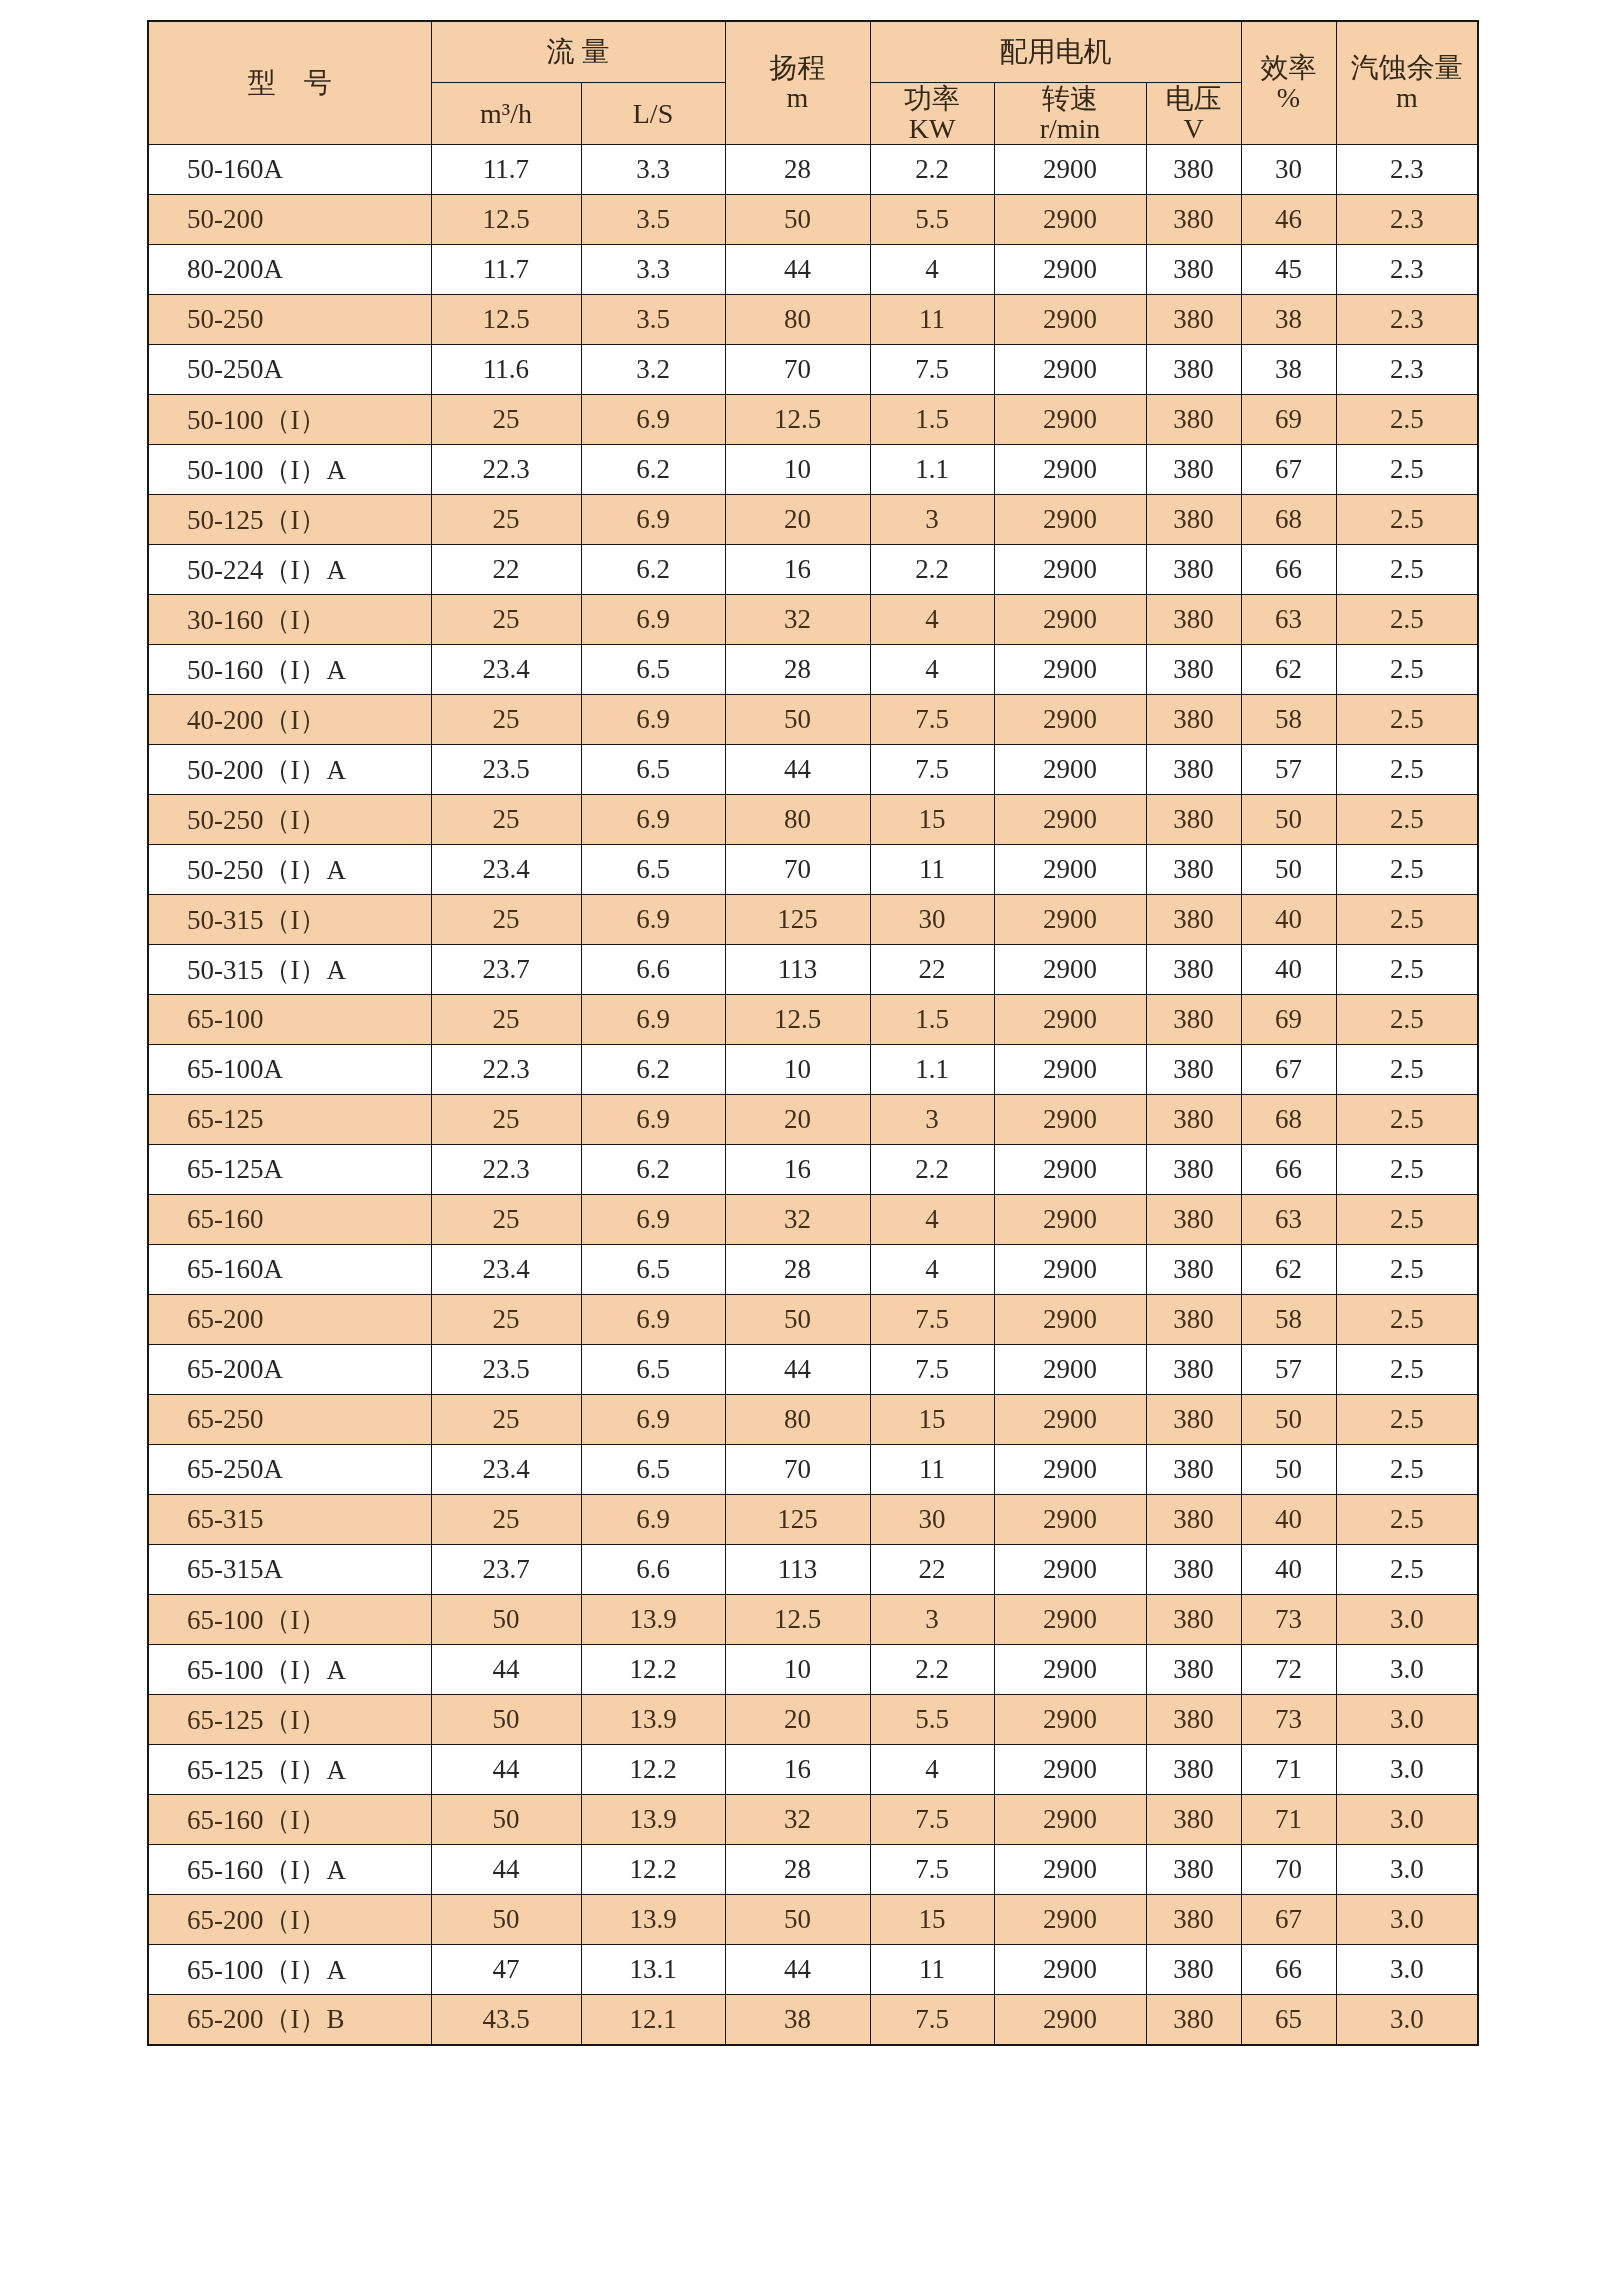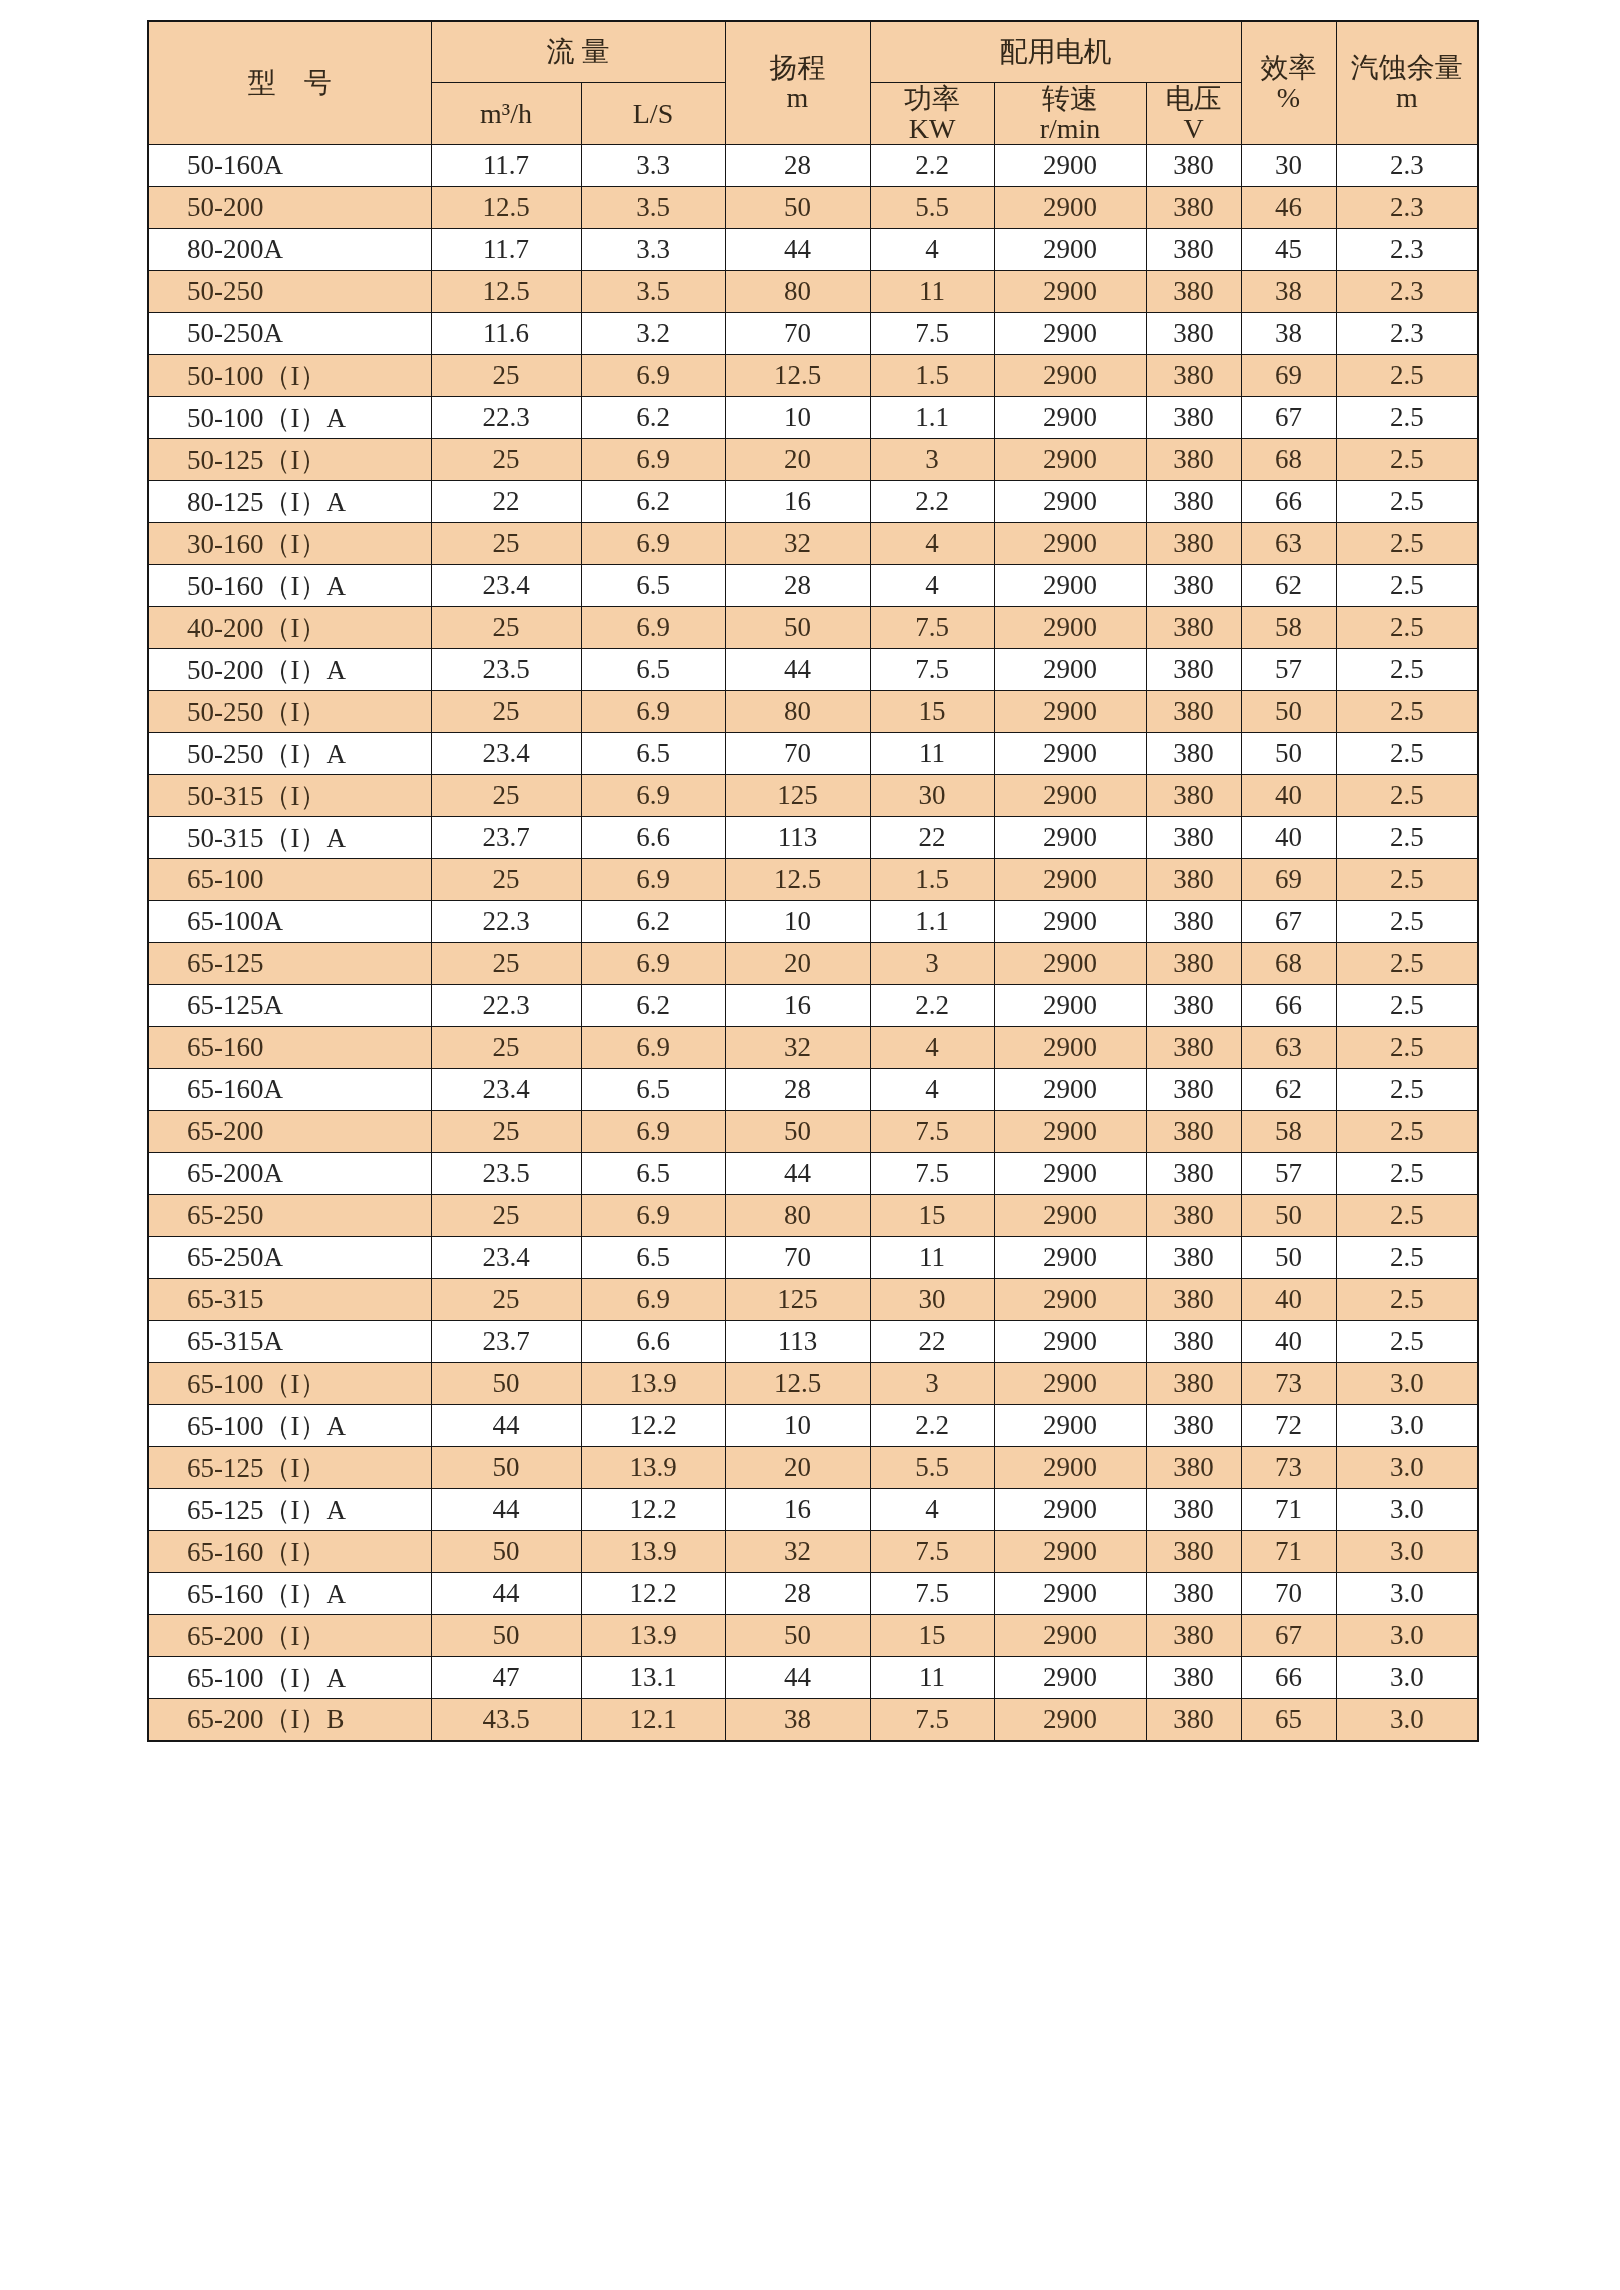--- a/index.html
+++ b/index.html
@@ -34,21 +34,21 @@
   }
   thead th {
     background: #F6D0A8;
     font-weight: normal;
     font-size: 28px;
     color: #33281A;
   }
   thead tr.h1 { height: 62px; }
   thead tr.h2 { height: 62px; }
   .hl { line-height: 29.6px; }
-  tbody tr { height: 42px; background: #ffffff; }
+  tbody tr { height: 50px; background: #ffffff; }
   tbody tr:nth-child(even) { background: #F6D0A8; }
   tbody tr:nth-child(even) td { color: #3F2F1C; }
   tbody td.model {
     text-align: left;
     padding-left: 38px;
   }
 </style>
 </head>
 <body>
 
@@ -183,21 +183,21 @@
           <td>25</td>
           <td>6.9</td>
           <td>20</td>
           <td>3</td>
           <td>2900</td>
           <td>380</td>
           <td>68</td>
           <td>2.5</td>
         </tr>
         <tr>
-          <td class="model">80-125（I）A</td>
+          <td class="model">50-224（I）A</td>
           <td>22</td>
           <td>6.2</td>
           <td>16</td>
           <td>2.2</td>
           <td>2900</td>
           <td>380</td>
           <td>66</td>
           <td>2.5</td>
         </tr>
         <tr>

